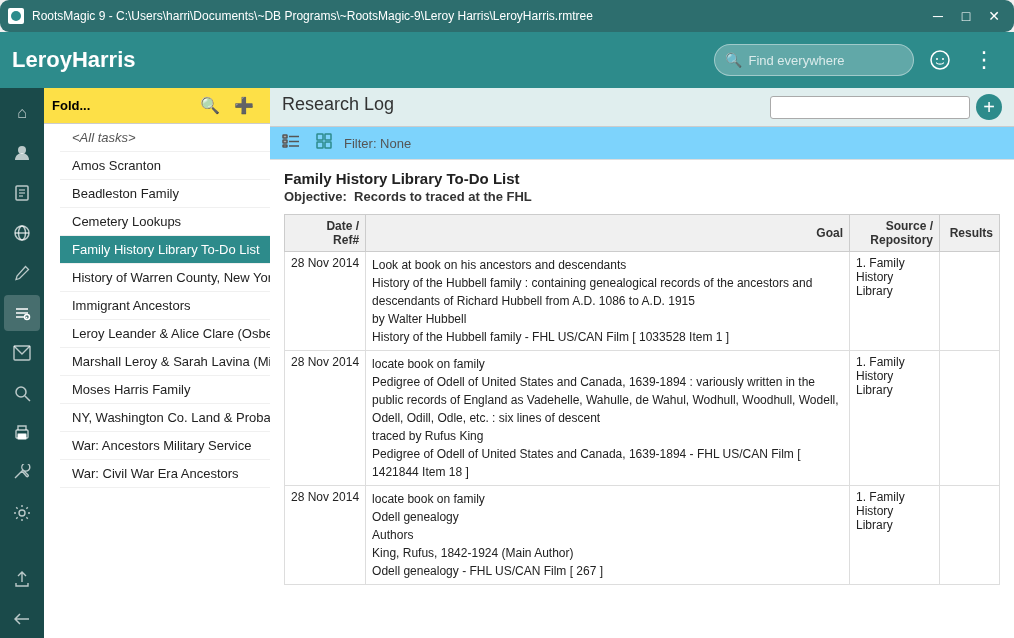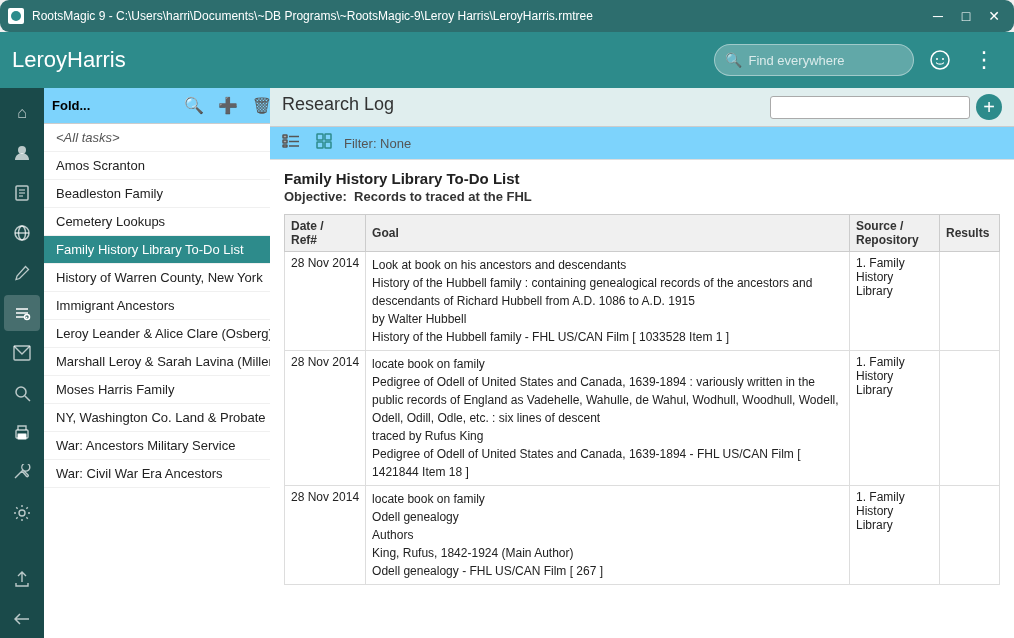--- a/index.html
+++ b/index.html
@@ -24,21 +24,21 @@
 
     
     .app-header {
       background: #2d8b8b;
       height: 56px;
       display: flex;
       align-items: center;
       padding: 0 12px;
       justify-content: space-between;
     }
-    .app-title { color: white; font-size: 22px; font-weight: 400; }
+    .app-title { color: white; font-size: 22px; font-weight: 700; }
     .header-right { display: flex; align-items: center; gap: 8px; }
     .search-bar {
       background: rgba(255,255,255,0.25);
       border: 1px solid rgba(255,255,255,0.4);
       border-radius: 20px;
       height: 32px;
       width: 200px;
       display: flex;
       align-items: center;
       padding: 0 10px;
@@ -92,35 +92,35 @@
     }
     .sidebar-icon-btn.active { color: white; background: rgba(255,255,255,0.2); }
 
     .folder-panel {
       flex: 1;
       background: white;
       display: flex;
       flex-direction: column;
     }
     .folder-toolbar {
-      background: #7dd3fc;
+      background: #fde047;
       padding: 6px 8px;
       display: flex;
       align-items: center;
       gap: 6px;
       border-bottom: 1px solid #ccc;
     }
     .folder-label { font-weight: bold; font-size: 13px; flex: 1; white-space: nowrap; overflow: hidden; text-overflow: ellipsis; }
     .toolbar-btn {
       background: transparent; border: none; cursor: pointer;
       font-size: 16px; color: #555; padding: 2px 4px;
       display: flex; align-items: center; justify-content: center;
     }
 
-    .folder-list { flex: 1; overflow-y: auto; }
+    .folder-list { flex: 1; overflow-y: auto; padding-left: 16px; }
     .folder-item {
       padding: 6px 12px;
       cursor: pointer;
       font-size: 13px;
       color: #222;
       border-bottom: 1px solid #f0f0f0;
       white-space: nowrap;
       overflow: hidden;
       text-overflow: ellipsis;
     }
@@ -180,21 +180,21 @@
     .log-title { font-size: 15px; font-weight: bold; color: #222; margin-bottom: 2px; }
     .log-objective { font-size: 13px; color: #333; margin-bottom: 10px; }
     .log-objective span { font-weight: bold; }
 
     
     .log-table { width: 100%; border-collapse: collapse; font-size: 12px; }
     .log-table th {
       background: #f0f0f0;
       border: 1px solid #ccc;
       padding: 4px 6px;
-      text-align: left;
+      text-align: right;
       font-weight: 600;
       color: #333;
     }
     .log-table td {
       border: 1px solid #ddd;
       padding: 4px 6px;
       vertical-align: top;
       color: #222;
     }
     .col-date { width: 60px; white-space: nowrap; }

